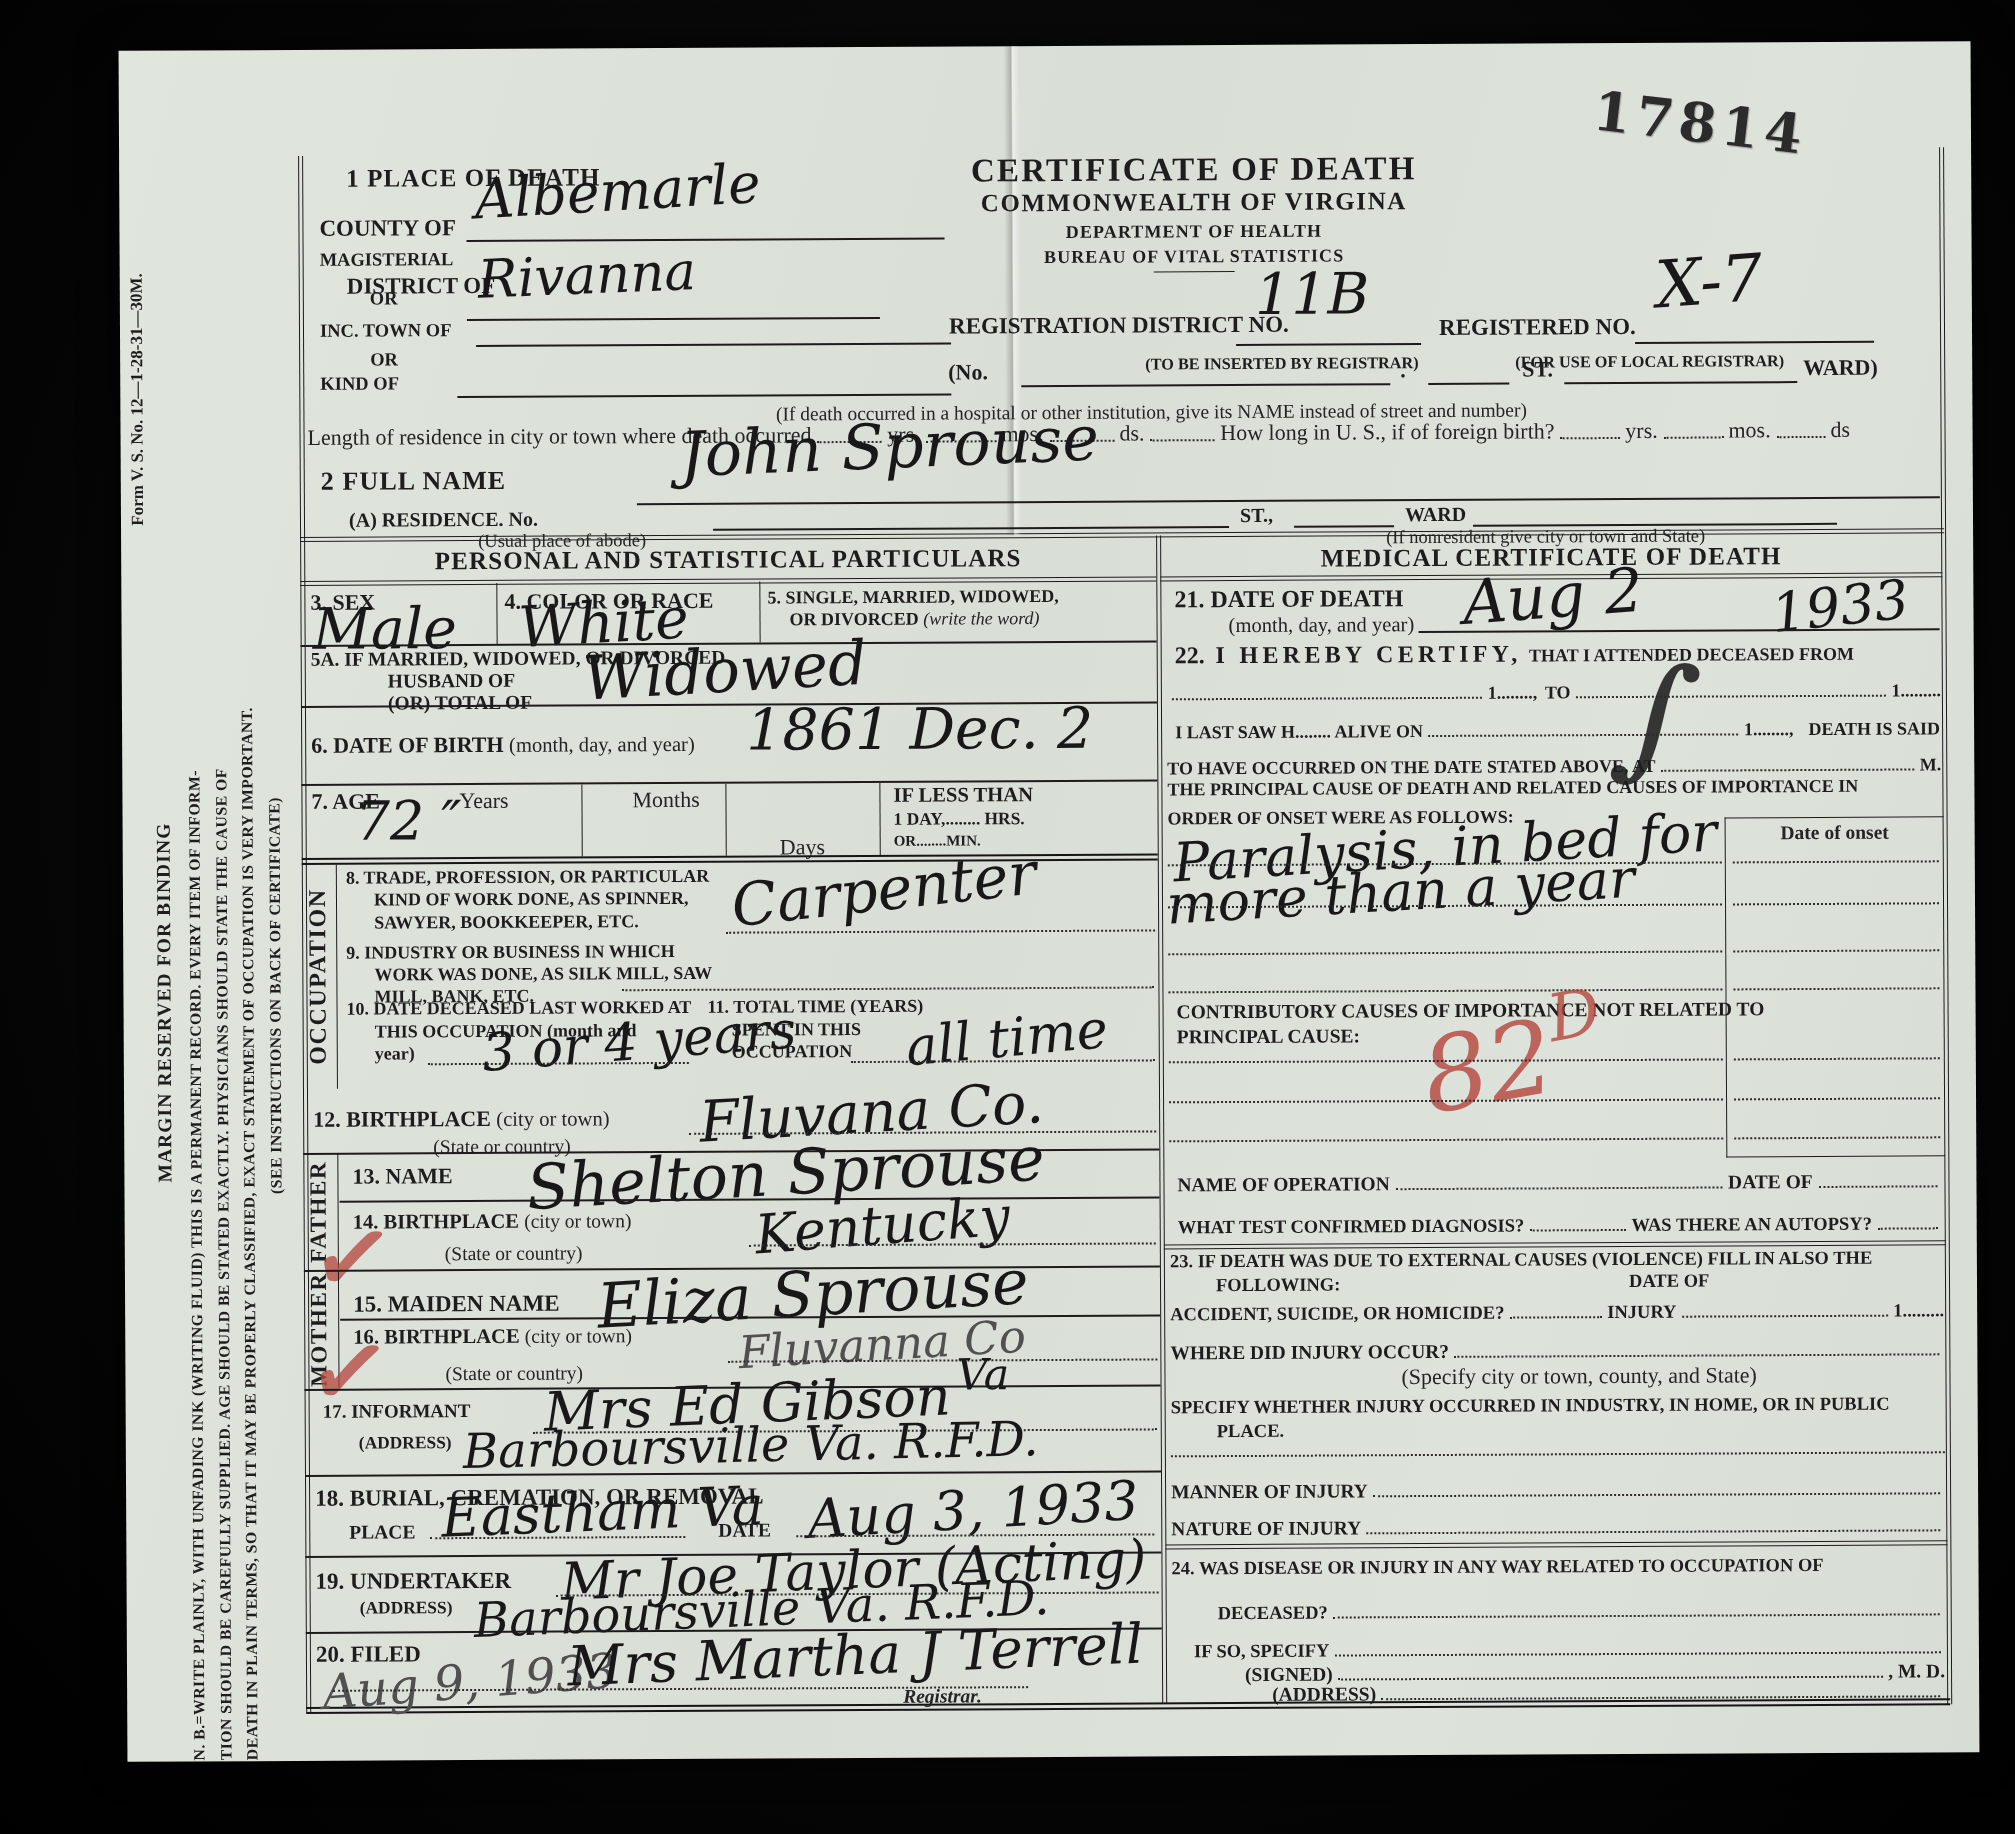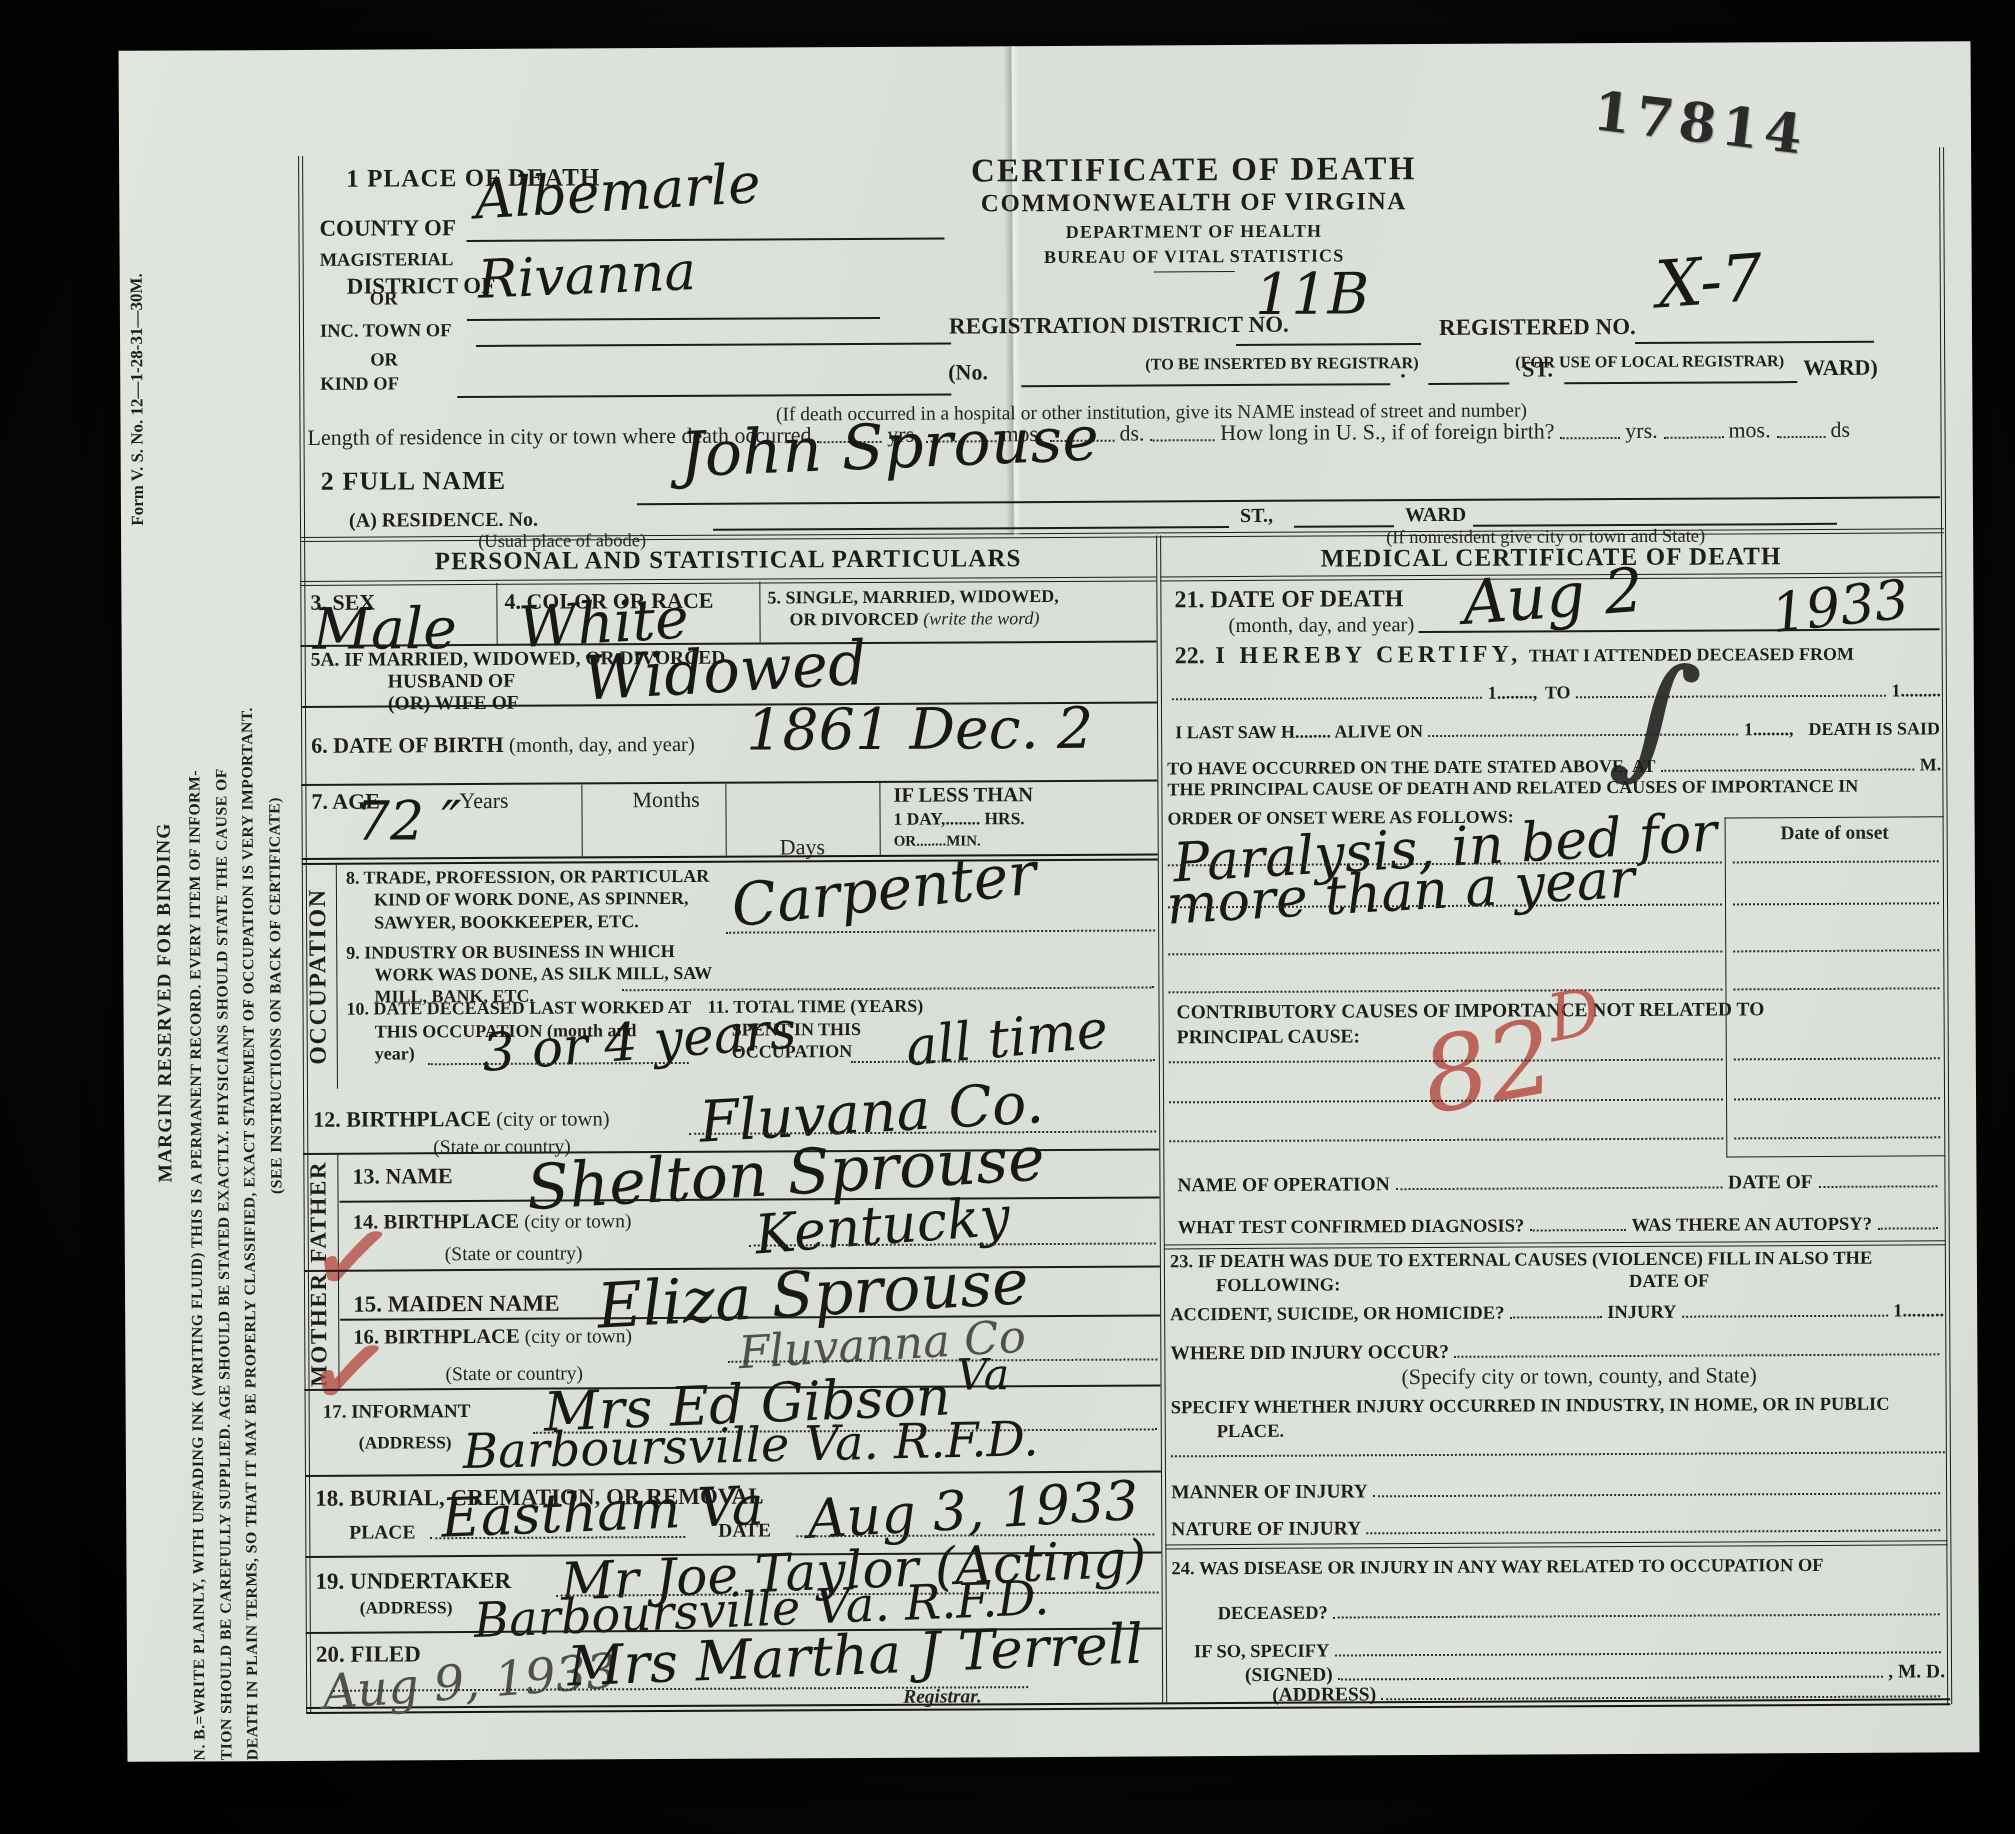--- a/index.html
+++ b/index.html
@@ -138,21 +138,21 @@
   <div class="abs vline" style="left:638px;top:534px;height:61px;"></div>
   <div class="abs lbl" style="left:646px;top:540px;font-size:18px;">5. SINGLE, MARRIED, WIDOWED,</div>
   <div class="abs" style="left:668px;top:562px;font-size:18px;">
     <span class="lbl">OR DIVORCED</span>
     <span class="rom it">(write the word)</span>
   </div>
   <div class="abs sol" style="left:179px;top:595px;width:856px;"></div>
 
   <div class="abs lbl" style="left:189px;top:599px;font-size:19.5px;">5A. IF MARRIED, WIDOWED, OR DIVORCED</div>
   <div class="abs lbl" style="left:266px;top:621px;font-size:19.5px;">HUSBAND OF</div>
-  <div class="abs lbl" style="left:266px;top:643px;font-size:19.5px;">(OR) WIFE OF</div>
+  <div class="abs lbl" style="left:266px;top:643px;font-size:19.5px;">(OR) TOTAL OF</div>
   <div class="abs hw" style="left:461px;top:592px;font-size:61px;transform:rotate(-3deg);">Widowed</div>
   <div class="abs sol" style="left:179px;top:656px;width:856px;"></div>
 
   <div class="abs" style="left:189px;top:683px;font-size:22px;">
     <span class="lbl">6. DATE OF BIRTH</span>
     <span class="rom" style="font-size:20.6px;">(month, day, and year)</span>
   </div>
   <div class="abs hw" style="left:624px;top:654px;font-size:57px;">1861 Dec. 2</div>
   <div class="abs sol" style="left:179px;top:734px;width:856px;"></div>
 

